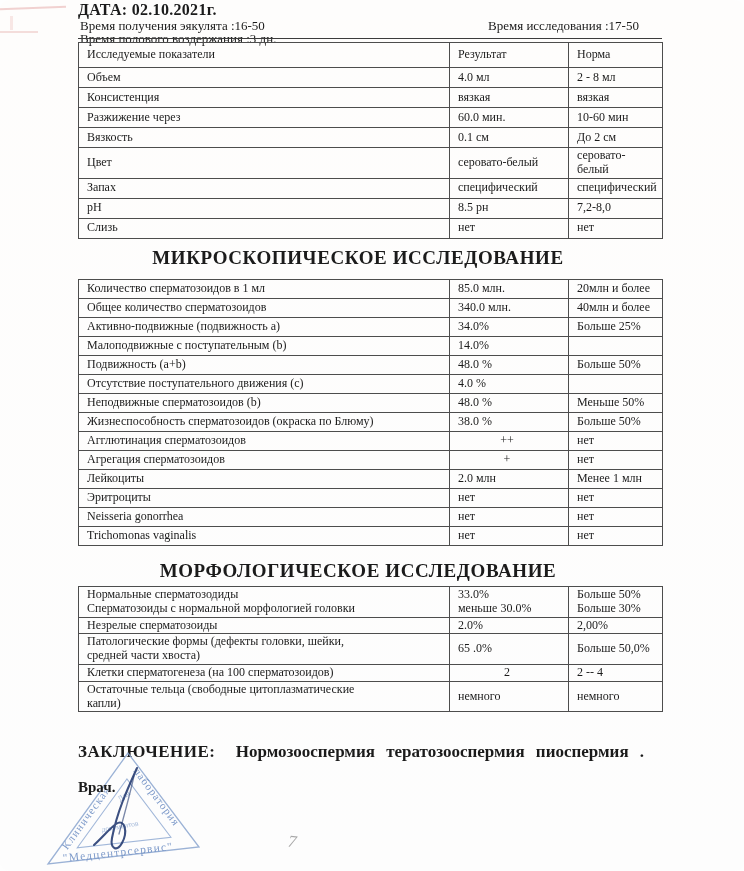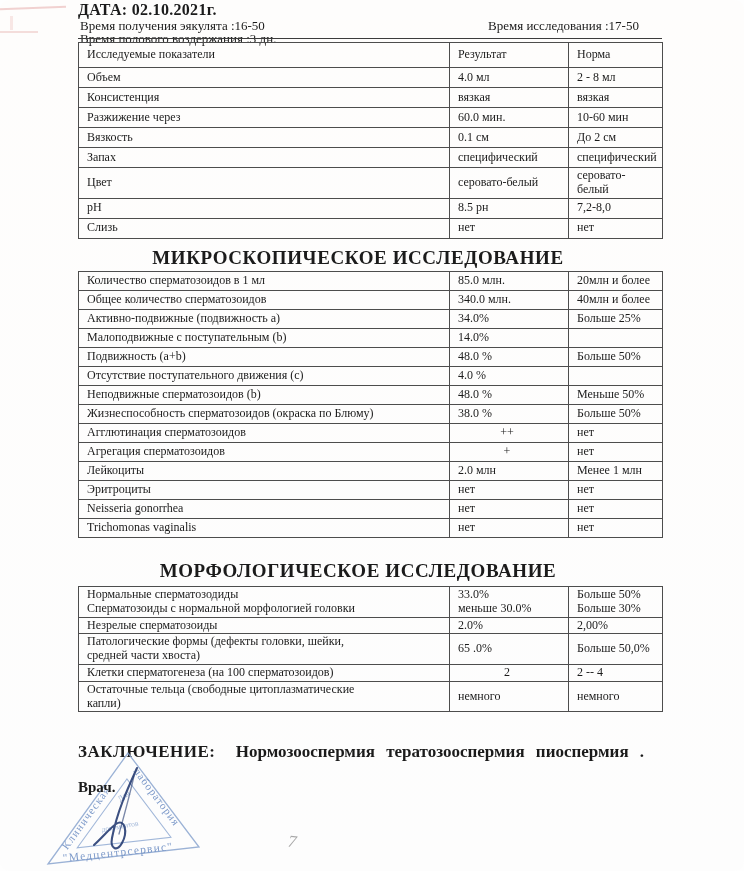--- a/index.html
+++ b/index.html
@@ -92,44 +92,44 @@
           <td>Разжижение через</td>
           <td>60.0 мин.</td>
           <td>10-60 мин</td>
         </tr>
         <tr>
           <td>Вязкость</td>
           <td>0.1 см</td>
           <td>До 2 см</td>
         </tr>
         <tr>
+          <td>Цвет</td>
+          <td>серовато-белый</td>
+          <td>серовато-белый</td>
+        </tr>
+        <tr>
           <td>Запах</td>
           <td>специфический</td>
           <td>специфический</td>
         </tr>
         <tr>
-          <td>Цвет</td>
-          <td>серовато-белый</td>
-          <td>серовато-белый</td>
-        </tr>
-        <tr>
           <td>pH</td>
           <td>8.5 рн</td>
           <td>7,2-8,0</td>
         </tr>
         <tr>
           <td>Слизь</td>
           <td>нет</td>
           <td>нет</td>
         </tr>
       </tbody>
   </table>
 
   <div class="abs section-title" style="top:247px;">МИКРОСКОПИЧЕСКОЕ ИССЛЕДОВАНИЕ</div>
-  <table class="abs doc-table t2" style="left:78px;top:271px;">
+  <table class="abs doc-table t2" style="left:78px;top:279px;">
     <colgroup>
         <col style="width:371px">
         <col style="width:119px">
         <col style="width:94px">
       </colgroup>
     <tbody>
         <tr>
           <td>Количество сперматозоидов в 1 мл</td>
           <td>85.0 млн.</td>
           <td>20млн и более</td>

